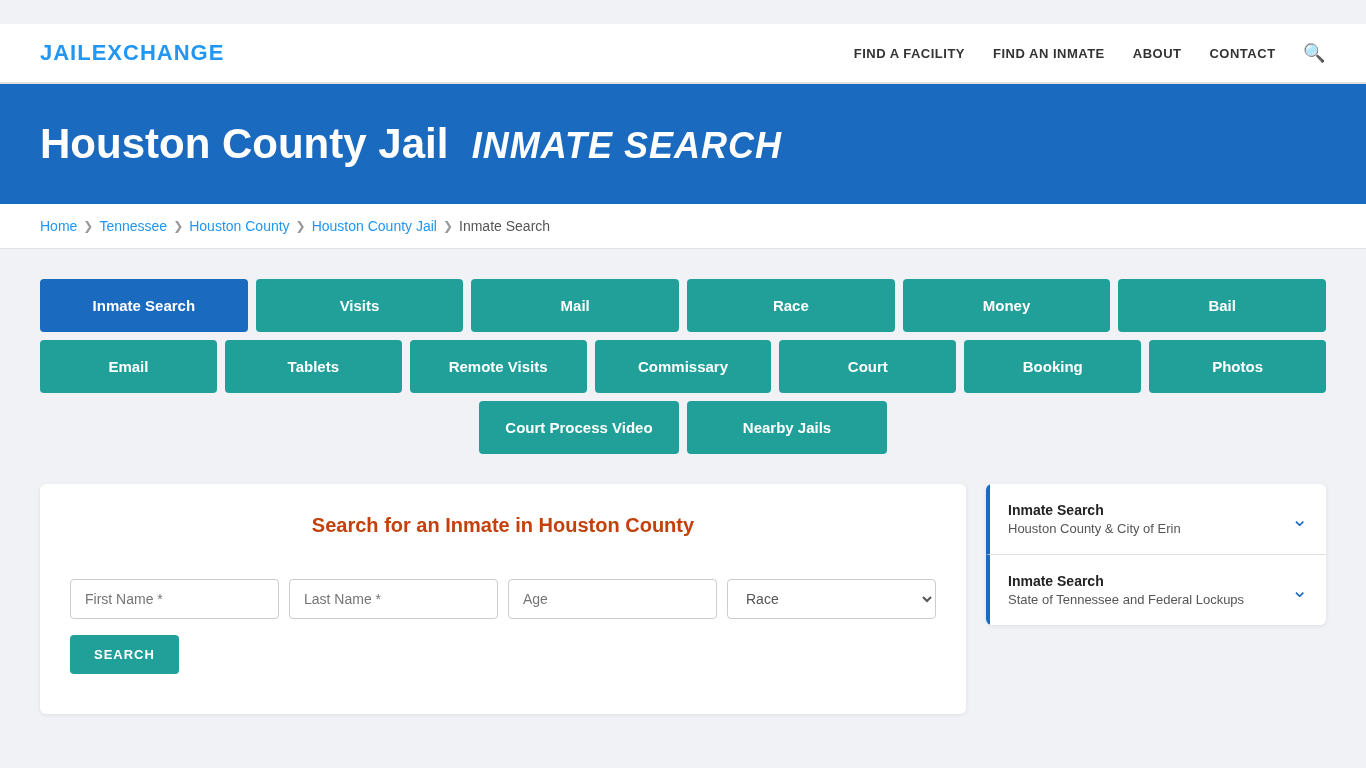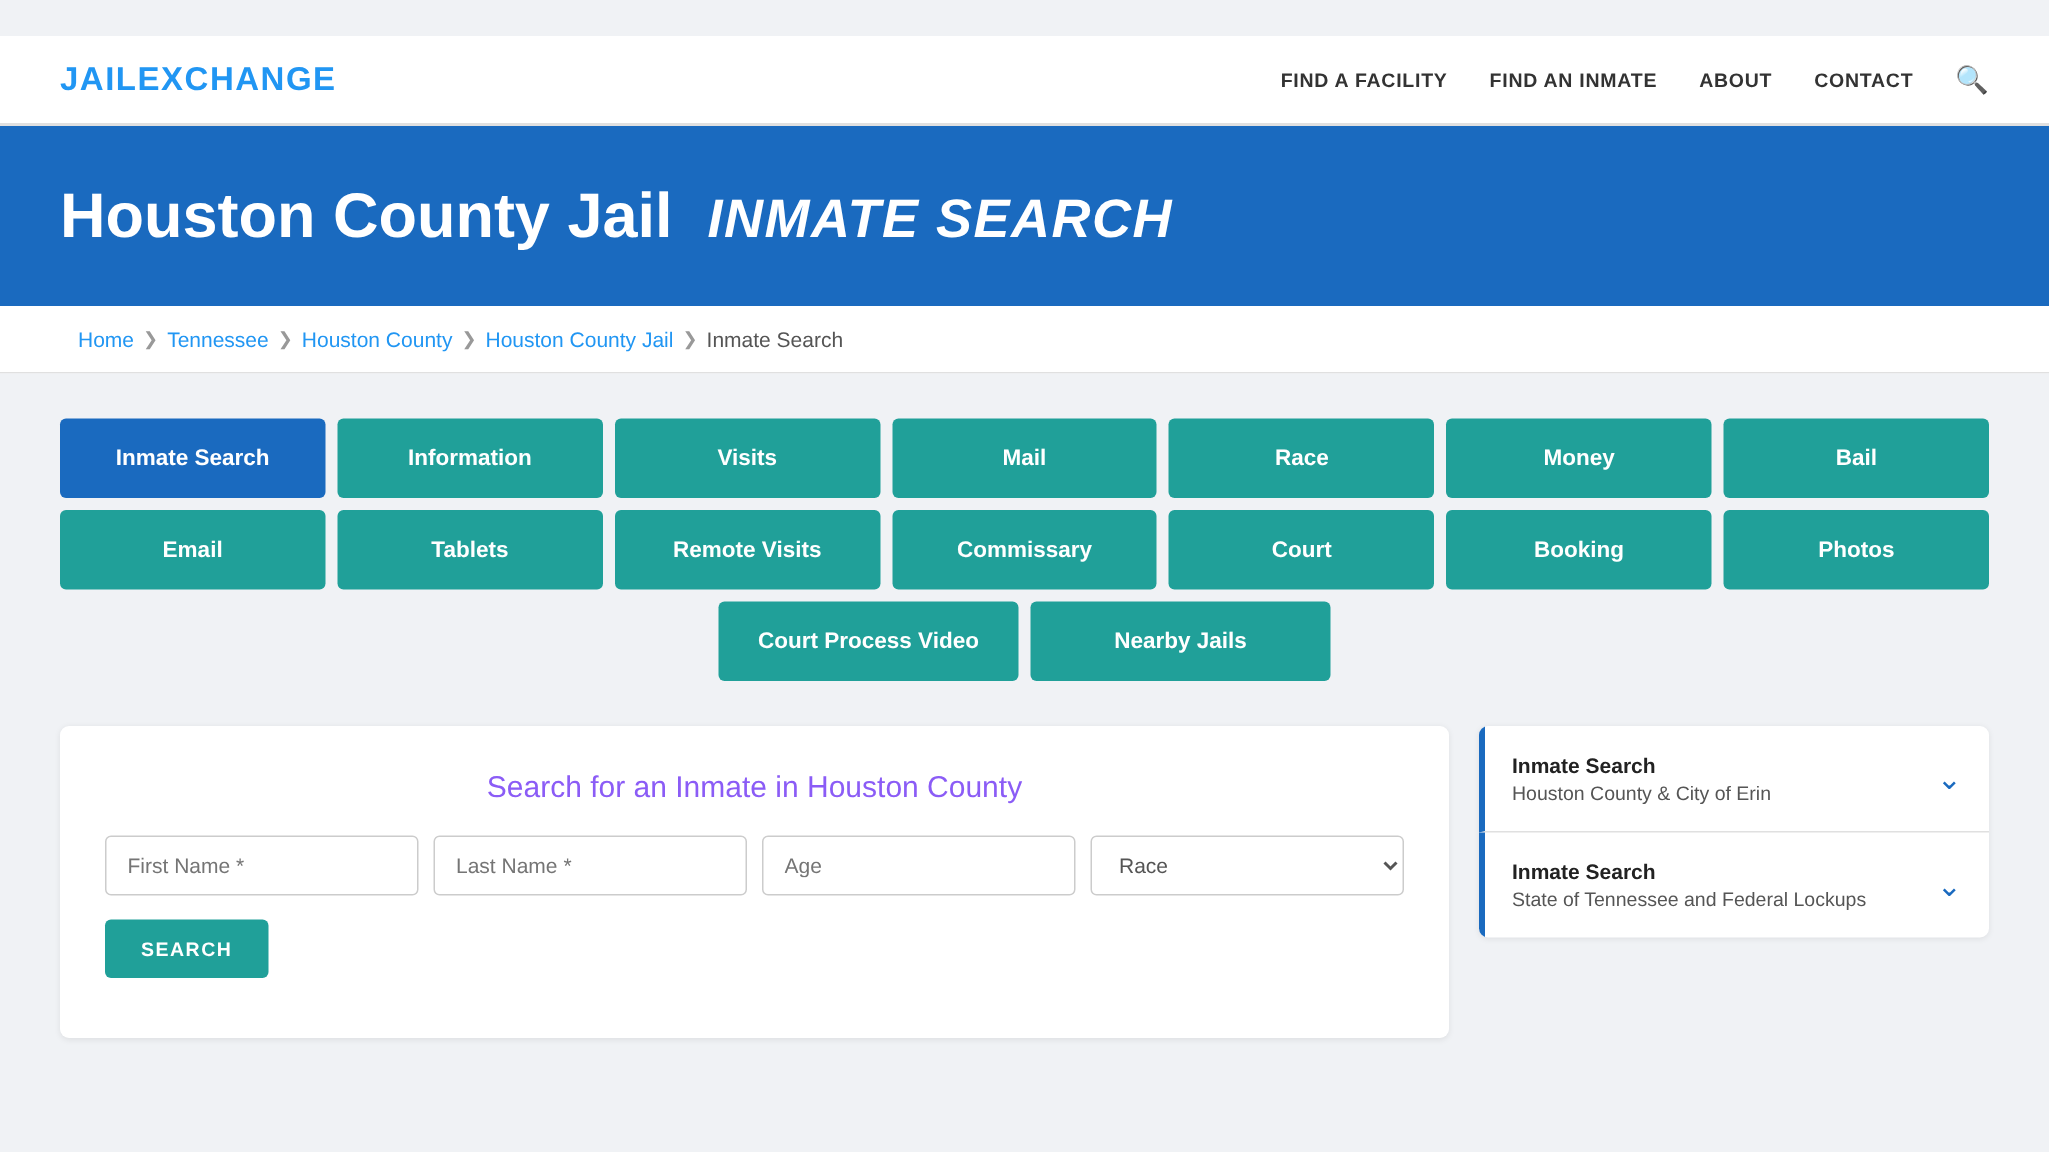--- a/index.html
+++ b/index.html
@@ -61,21 +61,21 @@
       font-style: italic;
       font-weight: 700;
       font-size: 36px;
       text-transform: uppercase;
       letter-spacing: 1px;
     }
 
     
     .breadcrumb-bar {
       background: #fff;
-      padding: 14px 52px;
+      padding: 14px 40px;
       border-bottom: 1px solid #e0e0e0;
     }
     .breadcrumb {
       display: flex;
       align-items: center;
       gap: 6px;
       font-size: 14px;
       flex-wrap: wrap;
     }
     .breadcrumb a {
@@ -138,23 +138,24 @@
     .search-card {
       background: #fff;
       border-radius: 6px;
       padding: 30px 30px 40px 30px;
       flex: 1;
       min-width: 0;
       box-shadow: 0 1px 4px rgba(0,0,0,0.08);
     }
     .search-card h2 {
       font-size: 20px;
-      font-weight: 400;
+      font-weight: 700;
       text-align: center;
-      color: #8b5cf6;
+      margin-bottom: 22px;
+      color: #c2410c;
     }
     .search-fields {
       display: flex;
       gap: 10px;
       flex-wrap: wrap;
       margin-bottom: 16px;
     }
     .search-fields input, .search-fields select {
       flex: 1;
       min-width: 100px;
@@ -256,21 +257,20 @@
     <span class="sep">❯</span>
     <span class="current">Inmate Search</span>
   </nav>
 </div>
 
 <div class="main-content">
 
   <div class="tabs-grid">
     <div class="tabs-row">
       <button class="tab-btn active">Inmate Search</button>
-      <button class="tab-btn teal">Information</button>
       <button class="tab-btn teal">Visits</button>
       <button class="tab-btn teal">Mail</button>
       <button class="tab-btn teal">Race</button>
       <button class="tab-btn teal">Money</button>
       <button class="tab-btn teal">Bail</button>
     </div>
     <div class="tabs-row">
       <button class="tab-btn teal">Email</button>
       <button class="tab-btn teal">Tablets</button>
       <button class="tab-btn teal">Remote Visits</button>

